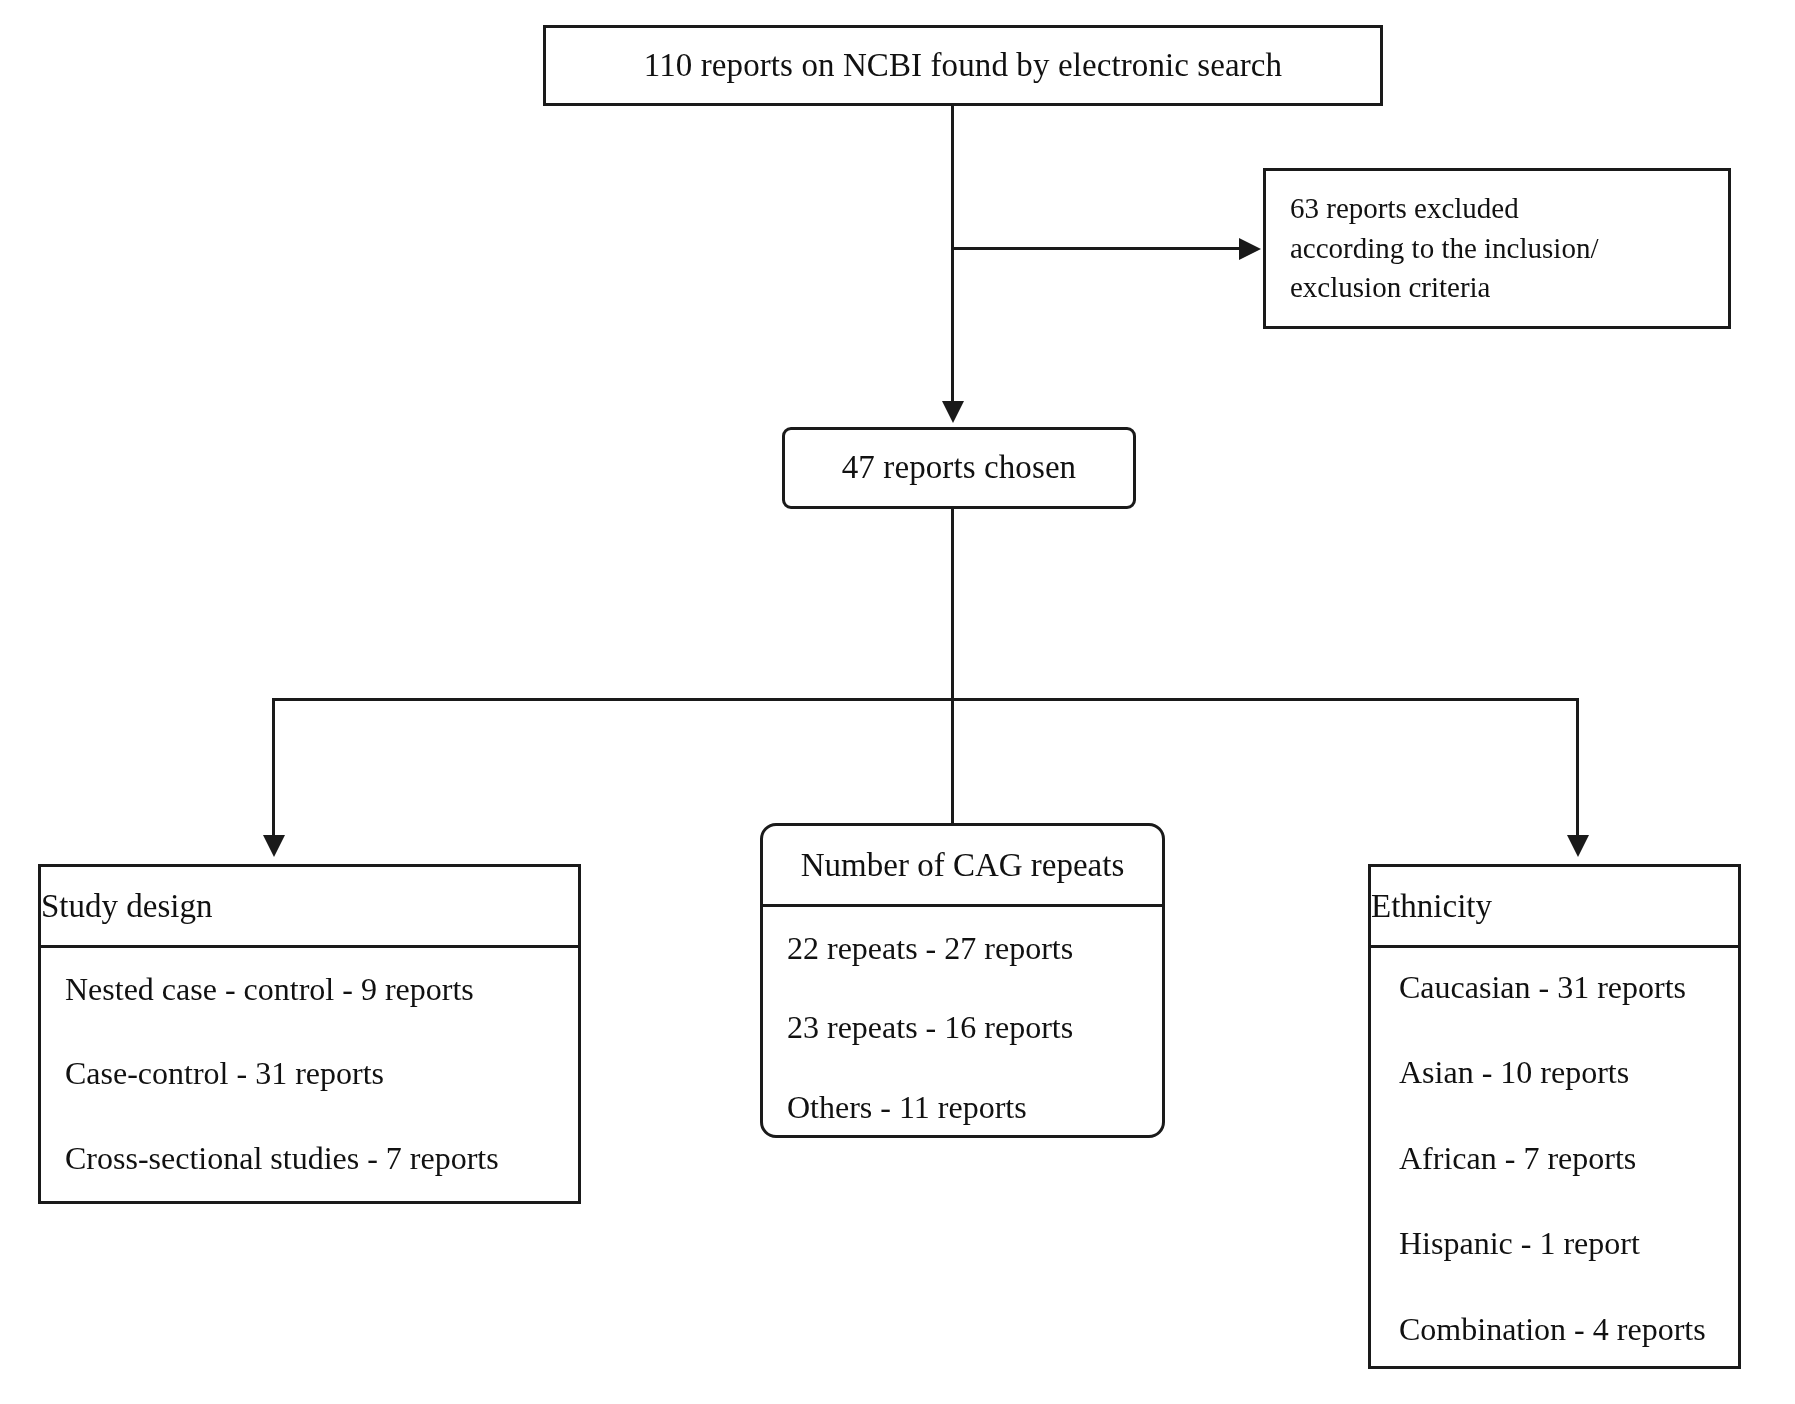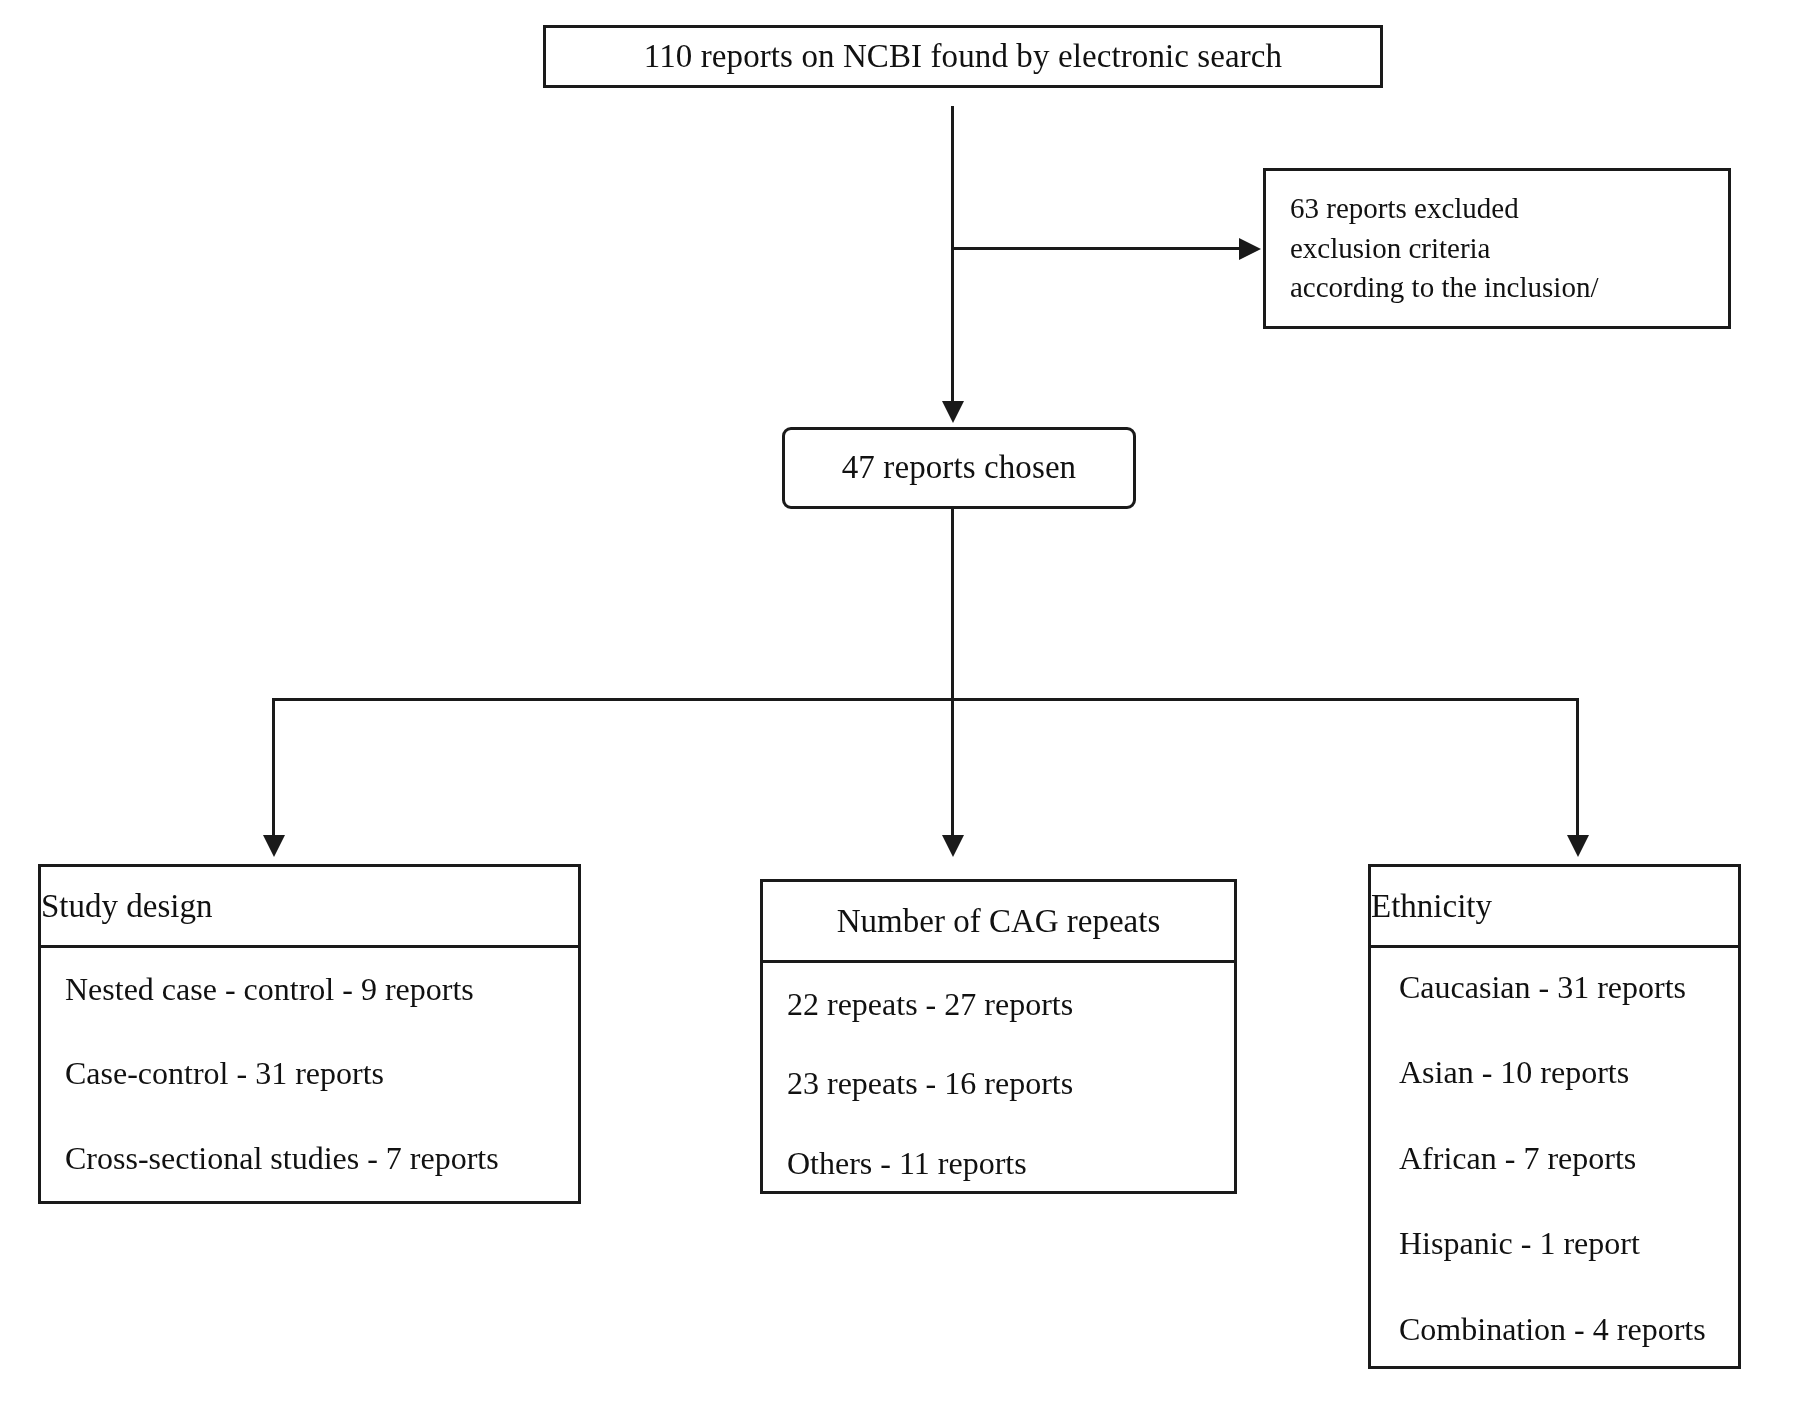--- a/index.html
+++ b/index.html
@@ -34,21 +34,21 @@
     font-size: 33px;
     line-height: 1.32;
     letter-spacing: 0.1px;
     white-space: nowrap;
   }
   
   #box-top {
     left: 543px;
     top: 25px;
     width: 840px;
-    height: 63px;
+    height: 81px;
   }
   
   #box-excluded {
     left: 1263px;
     top: 168px;
     width: 468px;
     height: 161px;
     display: flex;
     align-items: center;
     padding-left: 24px;
@@ -97,23 +97,24 @@
   }
   #cat-study {
     left: 38px;
     top: 864px;
     width: 543px;
     height: 340px;
   }
   #cat-study .cat-body .cat-item { margin-bottom: 46px; }
   #cat-repeats {
     left: 760px;
-    top: 879px;
-    width: 477px;
+    top: 823px;
+    width: 405px;
     height: 315px;
+    border-radius: 16px;
   }
   #cat-repeats .cat-body .cat-item { margin-bottom: 41px; }
   #cat-ethnicity {
     left: 1368px;
     top: 864px;
     width: 373px;
     height: 505px;
   }
   #cat-ethnicity .cat-body { padding-left: 28px; padding-top: 20px; }
   #cat-ethnicity .cat-body .cat-item { margin-bottom: 47px; }
@@ -169,22 +170,22 @@
   <div class="vline" style="left:1576px; top:698px; height:140px;"></div>
   <div class="arrow-down" style="left:1567px; top:835px;"></div>
 
   <div class="box box-center" id="box-top">
     <span class="box-text">110 reports on NCBI found by electronic search</span>
   </div>
 
   <div class="box" id="box-excluded">
     <div class="lines">
       <div>63 reports excluded</div>
+      <div>according to the inclusion/</div>
       <div>exclusion criteria</div>
-      <div>according to the inclusion/</div>
     </div>
   </div>
 
   <div class="box box-center" id="box-chosen">
     <span class="box-text">47 reports chosen</span>
   </div>
 
   <div class="cat-box" id="cat-study">
     <div class="cat-head">Study design</div>
     <div class="cat-body">

